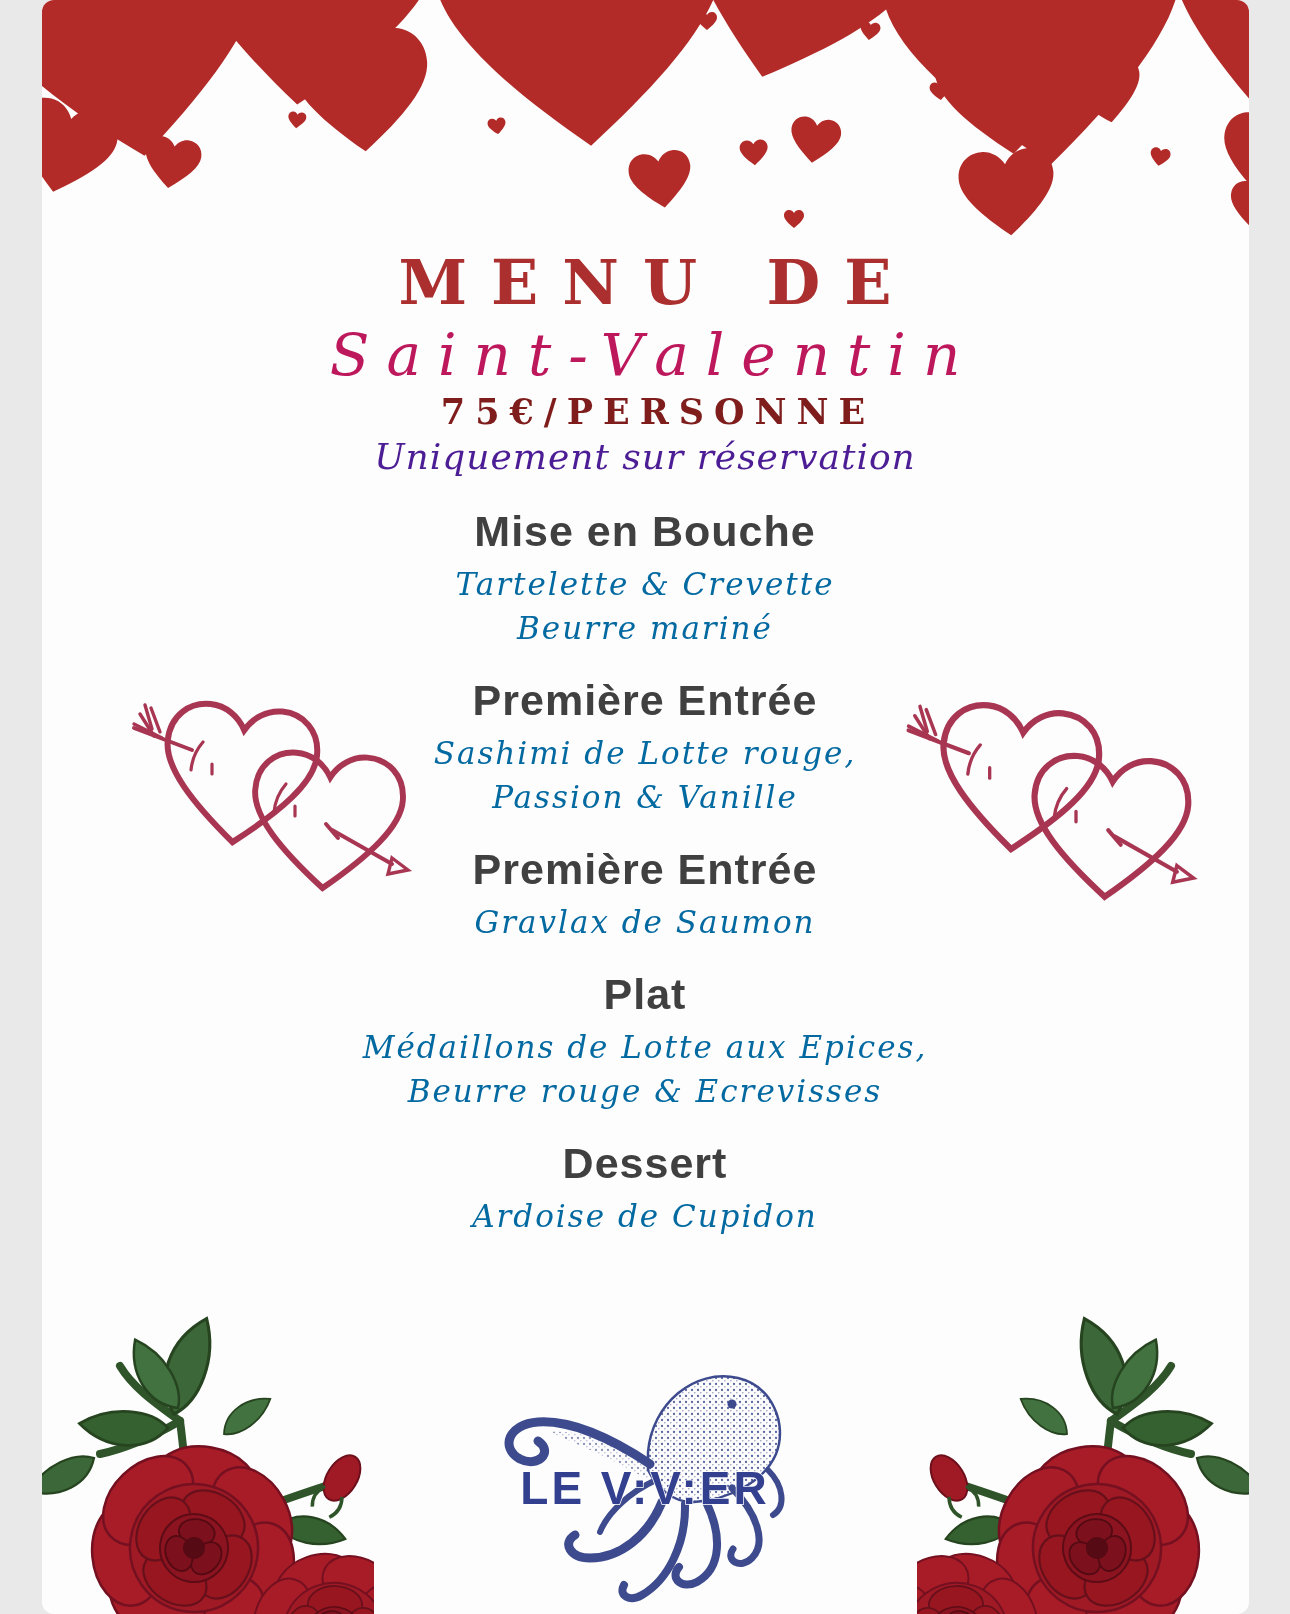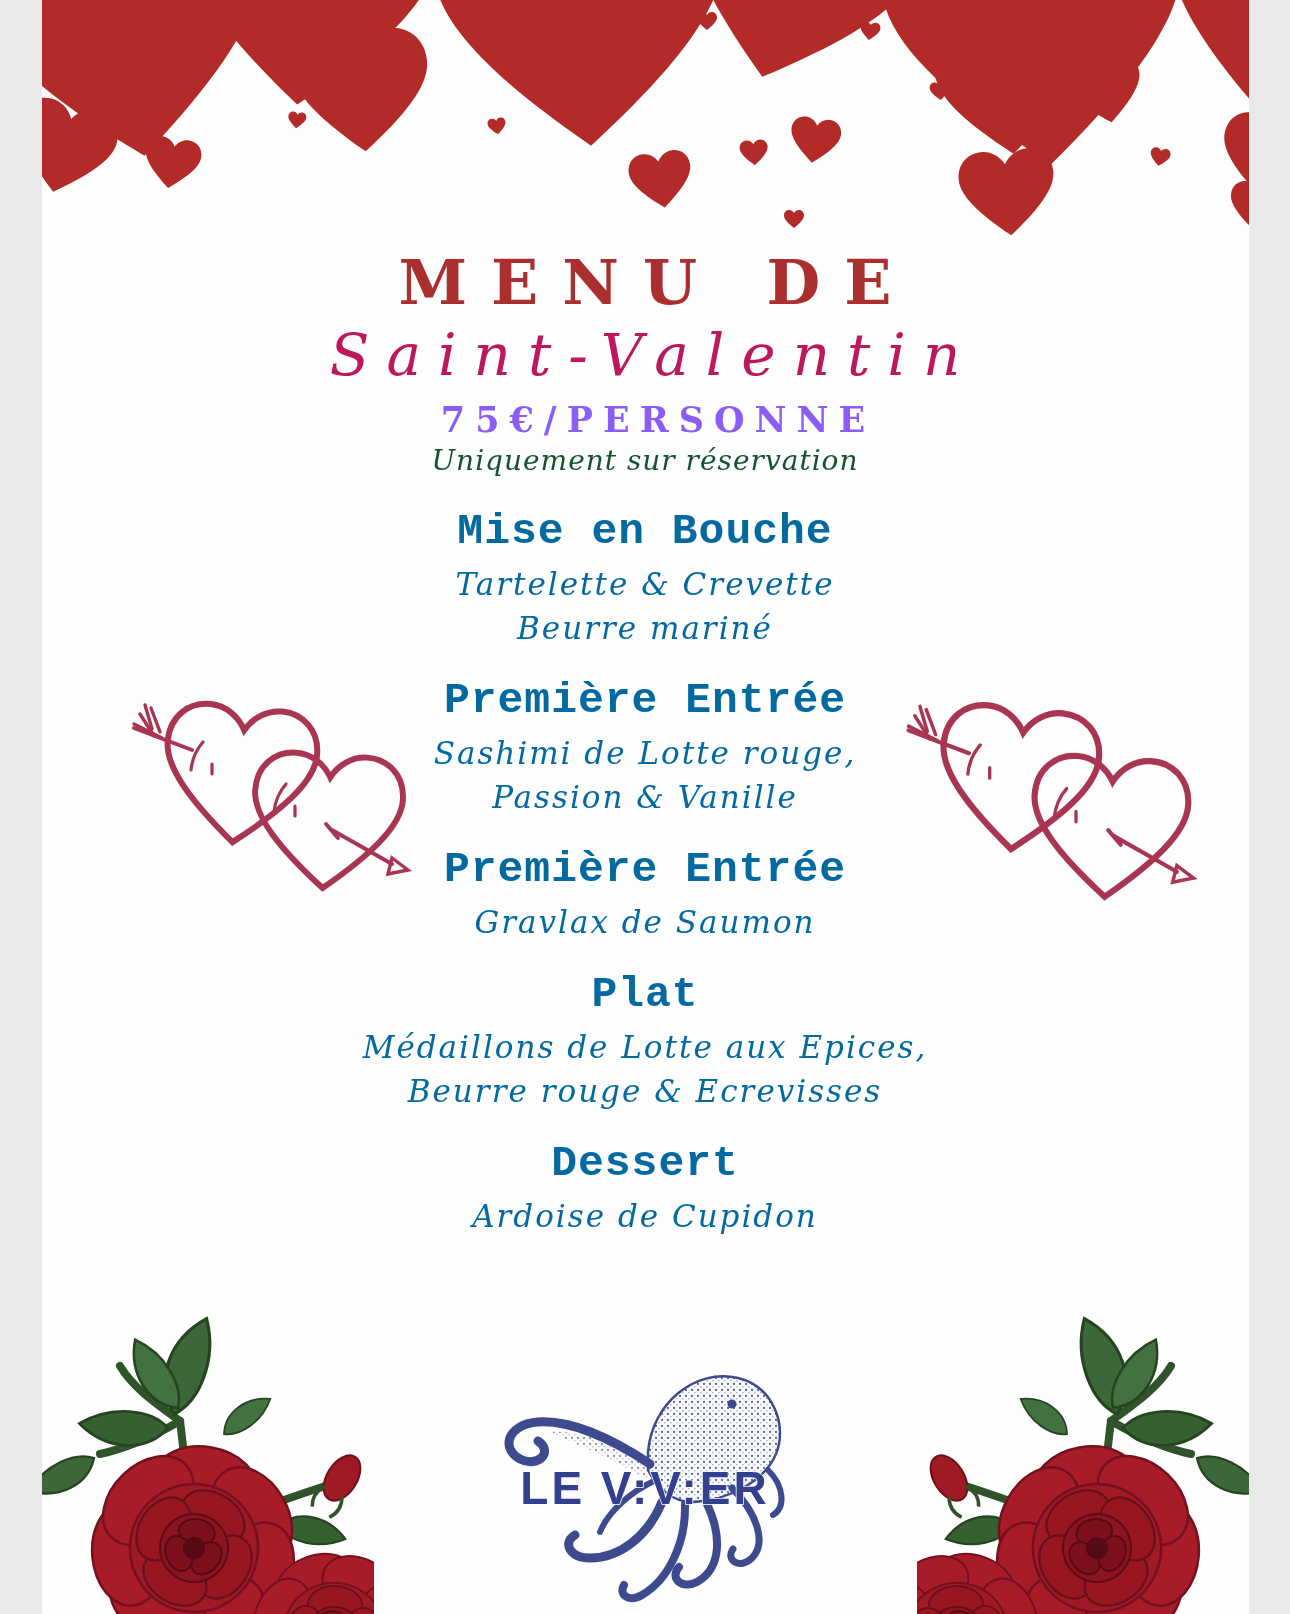--- a/index.html
+++ b/index.html
@@ -1,55 +1,56 @@
 <!DOCTYPE html>
 <html><head>
 <meta charset="utf-8">
 <style>
   * { margin:0; padding:0; box-sizing:border-box; }
   html,body { background:#e9e9e9; }
   .page {
     position:relative; width:1207px; height:1614px; margin:0 auto;
     background:#fdfdfd; overflow:hidden;
     font-family:"DejaVu Serif", serif;
+    border-radius:12px;
   }
   
   .banner { position:absolute; top:0; left:0; width:1290px; height:242px; }
   
   .content { position:absolute; top:240px; left:0; right:0; text-align:center; }
   .title {
     margin-top:6px;
     font-family:"DejaVu Serif", serif; font-weight:bold;
     font-size:62px; letter-spacing:24px; padding-left:24px;
     color:#ab2f2e;
   }
   .subtitle {
     margin-top:2px;
     font-family:"DejaVu Serif", serif; font-style:italic;
     font-size:58px; letter-spacing:17px; padding-left:17px;
     color:#be185d;
   }
   .price {
-    margin-top:10px;
+    margin-top:2px;
     font-family:"DejaVu Serif", serif; font-weight:bold;
     font-size:35px; letter-spacing:10px; padding-left:26px;
-    color:#8b5cf6;
+    color:#7f1d1d;
   }
   .note {
     margin-top:4px;
     font-family:"DejaVu Serif", serif; font-style:italic;
-    font-size:28px; letter-spacing:1px;
-    color:#14532d;
+    font-size:36px; letter-spacing:1px;
+    color:#4c1d95;
   }
   .sections { margin-top:30px; }
   .section { margin-bottom:26px; }
   .section-heading {
-    font-family:Liberation Mono, monospace; font-weight:bold;
+    font-family:Liberation Sans, sans-serif; font-weight:bold;
     font-size:43px; letter-spacing:1px;
-    color:#0369a1;
+    color:#404040;
     margin-bottom:6px;
   }
   .section-line {
     font-family:"DejaVu Serif", serif; font-style:italic;
     font-size:31px; line-height:44px; letter-spacing:2px;
     color:#0369a1;
   }
   
   .deco-hearts-left  { position:absolute; left:78px;  top:672px; width:300px; height:220px; }
   .deco-hearts-right { position:absolute; left:852px; top:672px; width:312px; height:229px; }

